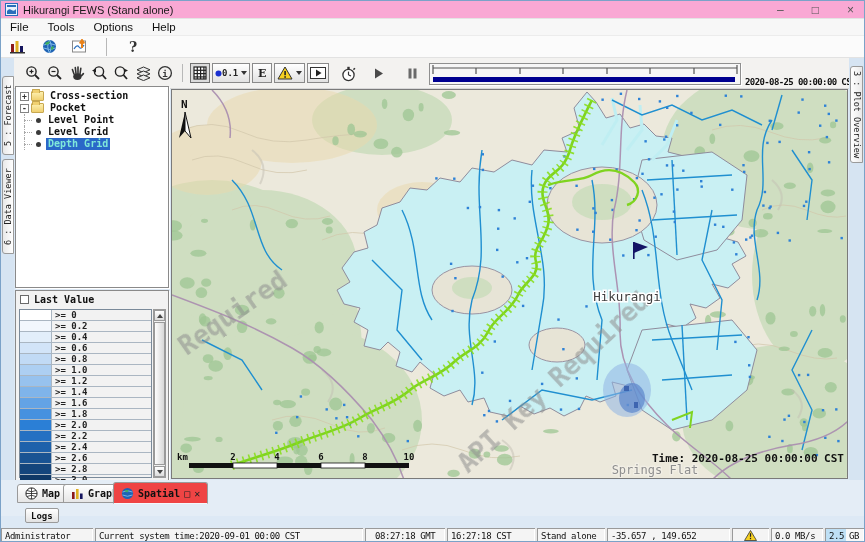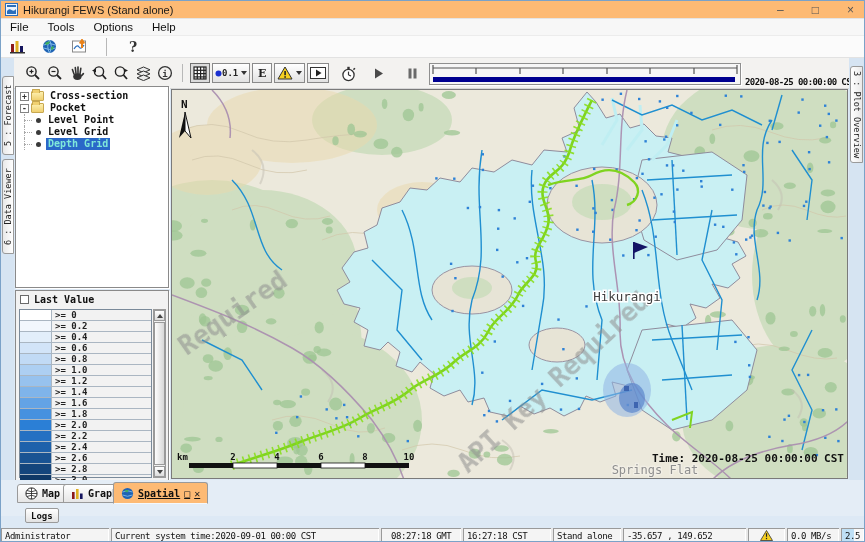--- a/index.html
+++ b/index.html
@@ -1,21 +1,21 @@
 <!DOCTYPE html>
 <html><head>
 <meta charset="utf-8">
 <style>
   html,body{margin:0;padding:0;background:#9db4c8;}
   *{box-sizing:border-box;}
   #app{position:relative;width:865px;height:542px;background:#dde9f5;overflow:hidden;
        font-family:"DejaVu Sans Mono",monospace;font-size:11px;color:#111;
        border:1px solid #7ba2c8;}
   
-  .titlebar{position:absolute;left:0;top:0;width:100%;height:18px;background:#fdba74;
+  .titlebar{position:absolute;left:0;top:0;width:100%;height:18px;background:#f9a8d4;
             display:flex;align-items:center;padding-left:4px;border-bottom:1px solid #e4e4e4;}
   .appicon{width:13px;height:13px;border:1px solid #2a6ebb;background:#eaf3fc;margin-right:5px;
            display:inline-flex;align-items:center;justify-content:center;}
   .appicon svg{display:block;}
   .title-text{font-family:"Liberation Sans",sans-serif;font-size:11px;color:#1a1a1a;}
   .win-controls{position:absolute;right:10px;top:0;height:18px;display:flex;gap:28px;
                 align-items:center;font-family:"Liberation Sans",sans-serif;color:#555;font-size:12px;}
   .win-controls span{cursor:default;line-height:18px;}
   
   .menubar{position:absolute;left:0;top:18px;width:100%;height:17px;background:#f7f7f7;
@@ -84,21 +84,21 @@
   .tri-down{width:0;height:0;border-left:3px solid transparent;border-right:3px solid transparent;
             border-top:4px solid #444;}
   
   .map{position:absolute;left:170px;top:88px;width:677px;height:390px;border:1px solid #7a7a7a;
        background:#ece9dc;overflow:hidden;}
   
   .bottom-area{position:absolute;left:0;top:479px;width:100%;height:36px;background:#e4edf6;}
   .btab{position:absolute;display:flex;align-items:center;gap:4px;height:19px;padding:0 7px;
         background:linear-gradient(#ffffff,#e6e6e6);border:1px solid #9a9a9a;border-radius:3px 3px 0 0;
         font-size:10px;font-weight:bold;color:#111;}
-  .btab.active{background:#fdba74;height:22px;border-bottom-color:#f4f8fc;text-decoration:underline;}
+  .btab.active{background:#ef4444;height:22px;border-bottom-color:#f4f8fc;}
   .btab .mini{font-size:10px;color:#222;font-weight:bold;}
   .logs-btn{position:absolute;left:24px;top:28px;height:15px;padding:0 5px;background:linear-gradient(#fff,#e2e2e2);
             border:1px solid #9a9a9a;border-radius:2px;font-size:9px;font-weight:bold;display:flex;align-items:center;}
   
   .statusbar{position:absolute;left:0;top:527px;width:100%;height:15px;background:#e8e8e8;
              display:flex;gap:2px;}
   .scell{height:15px;background:#f4f4f4;box-shadow:inset 1px 1px 0 #9a9a9a, inset -1px -1px 0 #ffffff;
          font-size:9px;letter-spacing:-0.4px;display:flex;align-items:center;padding:0 4px;
          white-space:nowrap;overflow:hidden;color:#111;}
   .mem{background:linear-gradient(90deg,#bfe0f5 0 55%,#f8f8f8 55%);}
@@ -870,21 +870,21 @@
       <span>Spatial</span>
       <span class="mini">□</span>
       <span class="mini">✕</span>
     </div>
     <div class="logs-btn">
       <span>Logs</span>
     </div>
   </div>
 
   <div class="statusbar">
-    <span class="scell" style="width:108px;">Administrator</span>
+    <span class="scell" style="width:92px;">Administrator</span>
     <span class="scell" style="width:268px;">Current system time:2020-09-01 00:00 CST</span>
     <span class="scell" style="width:80px;padding-left:10px;">08:27:18 GMT</span>
     <span class="scell" style="width:88px;">16:27:18 CST</span>
     <span class="scell" style="width:68px;">Stand alone</span>
     <span class="scell" style="width:123px;">-35.657 , 149.652</span>
     <span class="scell" style="width:37px;justify-content:center;">
       <svg width="13" height="11" viewBox="0 0 13 11">
           <polygon points="6.5,0.5 12.5,10.5 0.5,10.5" fill="#f6d020" stroke="#333" stroke-width="0.8"></polygon>
           <rect x="5.9" y="3.2" width="1.2" height="3.6" fill="#222"></rect>
           <rect x="5.9" y="7.8" width="1.2" height="1.4" fill="#222"></rect>

